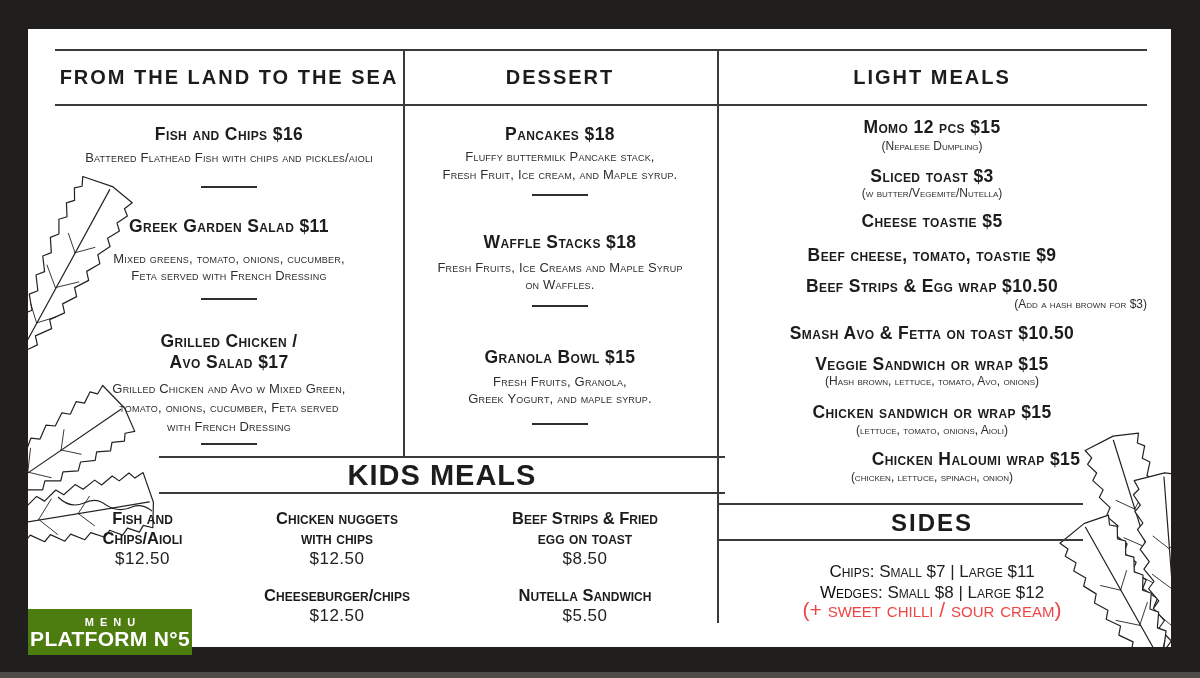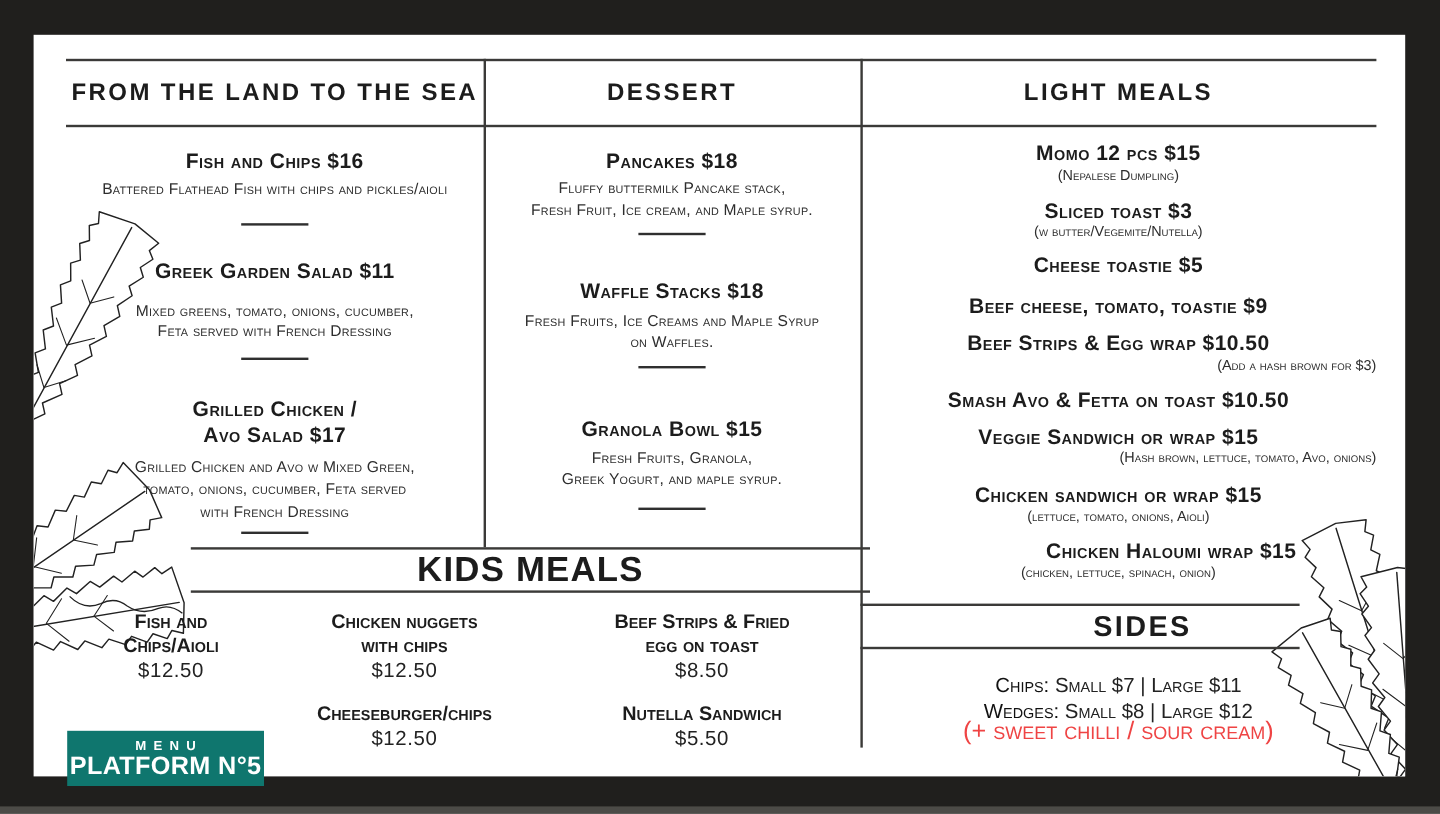--- a/index.html
+++ b/index.html
@@ -25,21 +25,21 @@
   .n{font-variant:small-caps;font-size:12px;line-height:15px;color:#2d2d2d;}
   .kidsh{font-weight:700;font-size:29px;letter-spacing:1px;line-height:36px;}
   .kt{font-weight:700;font-variant:small-caps;font-size:16.5px;line-height:20px;}
   .kp{font-size:17px;line-height:22px;font-weight:400;color:#222;letter-spacing:.5px;}
   .sidesh{font-weight:700;font-size:24px;letter-spacing:2px;line-height:30px;}
   .sl{font-variant:small-caps;font-size:17px;line-height:21px;color:#222;}
   .sl .lbl{font-weight:400;color:#111;}
   .sn{font-variant:small-caps;font-size:21px;line-height:18px;color:#ef4444;}
   .brand-box{
     position:absolute;left:28px;top:609px;width:164px;height:46px;
-    background:#0f766e;text-align:center;color:#fff;margin-left:28px;
+    background:#4d7c0f;text-align:center;color:#fff;
   }
   .brand-menu{font-size:11px;font-weight:700;letter-spacing:6px;margin-top:7px;text-indent:6px;line-height:12px;}
   .brand-name{font-size:21px;font-weight:700;letter-spacing:.3px;line-height:22px;}
   .bottom-strip{position:absolute;left:0;top:672px;width:1200px;height:6px;background:#4c4b47;}
   .leafsvg{position:absolute;left:0;top:0;width:1143px;height:618px;pointer-events:none;}
   .leafsvg path{vector-effect:non-scaling-stroke;}
 </style>
 </head>
 <body>
 
@@ -123,30 +123,30 @@
   <div class="b t" style="left:689px;top:182px;width:430px;">Cheese toastie $5</div>
 
   <div class="b t" style="left:689px;top:216px;width:430px;">Beef cheese, tomato, toastie $9</div>
 
   <div class="b t" style="left:689px;top:247px;width:430px;">Beef Strips &amp; Egg wrap $10.50</div>
   <div class="b n" style="left:689px;top:268px;width:430px;text-align:right;">(Add a hash brown for $3)</div>
 
   <div class="b t" style="left:689px;top:294px;width:430px;">Smash Avo &amp; Fetta on toast $10.50</div>
 
   <div class="b t" style="left:689px;top:325px;width:430px;">Veggie Sandwich or wrap $15</div>
-  <div class="b n" style="left:689px;top:345px;width:430px;text-align:right;">(Hash brown, lettuce, tomato, Avo, onions)</div>
+  <div class="b n" style="left:689px;top:345px;width:430px;">(Hash brown, lettuce, tomato, Avo, onions)</div>
 
   <div class="b t" style="left:689px;top:373px;width:430px;">Chicken sandwich or wrap $15</div>
   <div class="b n" style="left:689px;top:394px;width:430px;">(lettuce, tomato, onions, Aioli)</div>
 
   <div class="b t" style="left:689px;top:420px;width:430px;padding-left:44px;">Chicken Haloumi wrap $15</div>
   <div class="b n" style="left:689px;top:441px;width:430px;">(chicken, lettuce, spinach, onion)</div>
 
   <div class="hl" style="left:689px;top:474px;width:366px;"></div>
-  <div class="b sidesh" style="left:689px;top:479px;width:430px;padding-left:20px;">SIDES</div>
+  <div class="b sidesh" style="left:689px;top:479px;width:430px;">SIDES</div>
   <div class="hl" style="left:689px;top:510px;width:366px;"></div>
   <div class="b" style="left:689px;top:532px;width:430px;">
     <div class="sl"><span class="lbl">Chips:</span><span> Small $7 | Large $11</span></div>
     <div class="sl"><span class="lbl">Wedges:</span><span> Small $8 | Large $12</span></div>
   </div>
   <div class="b sn" style="left:689px;top:572px;width:430px;">(+ sweet chilli / sour cream)</div>
 
   <div class="hl" style="left:131px;top:427px;width:566px;"></div>
   <div class="b kidsh" style="left:131px;top:428px;width:566px;">KIDS MEALS</div>
   <div class="hl" style="left:131px;top:463px;width:566px;"></div>

